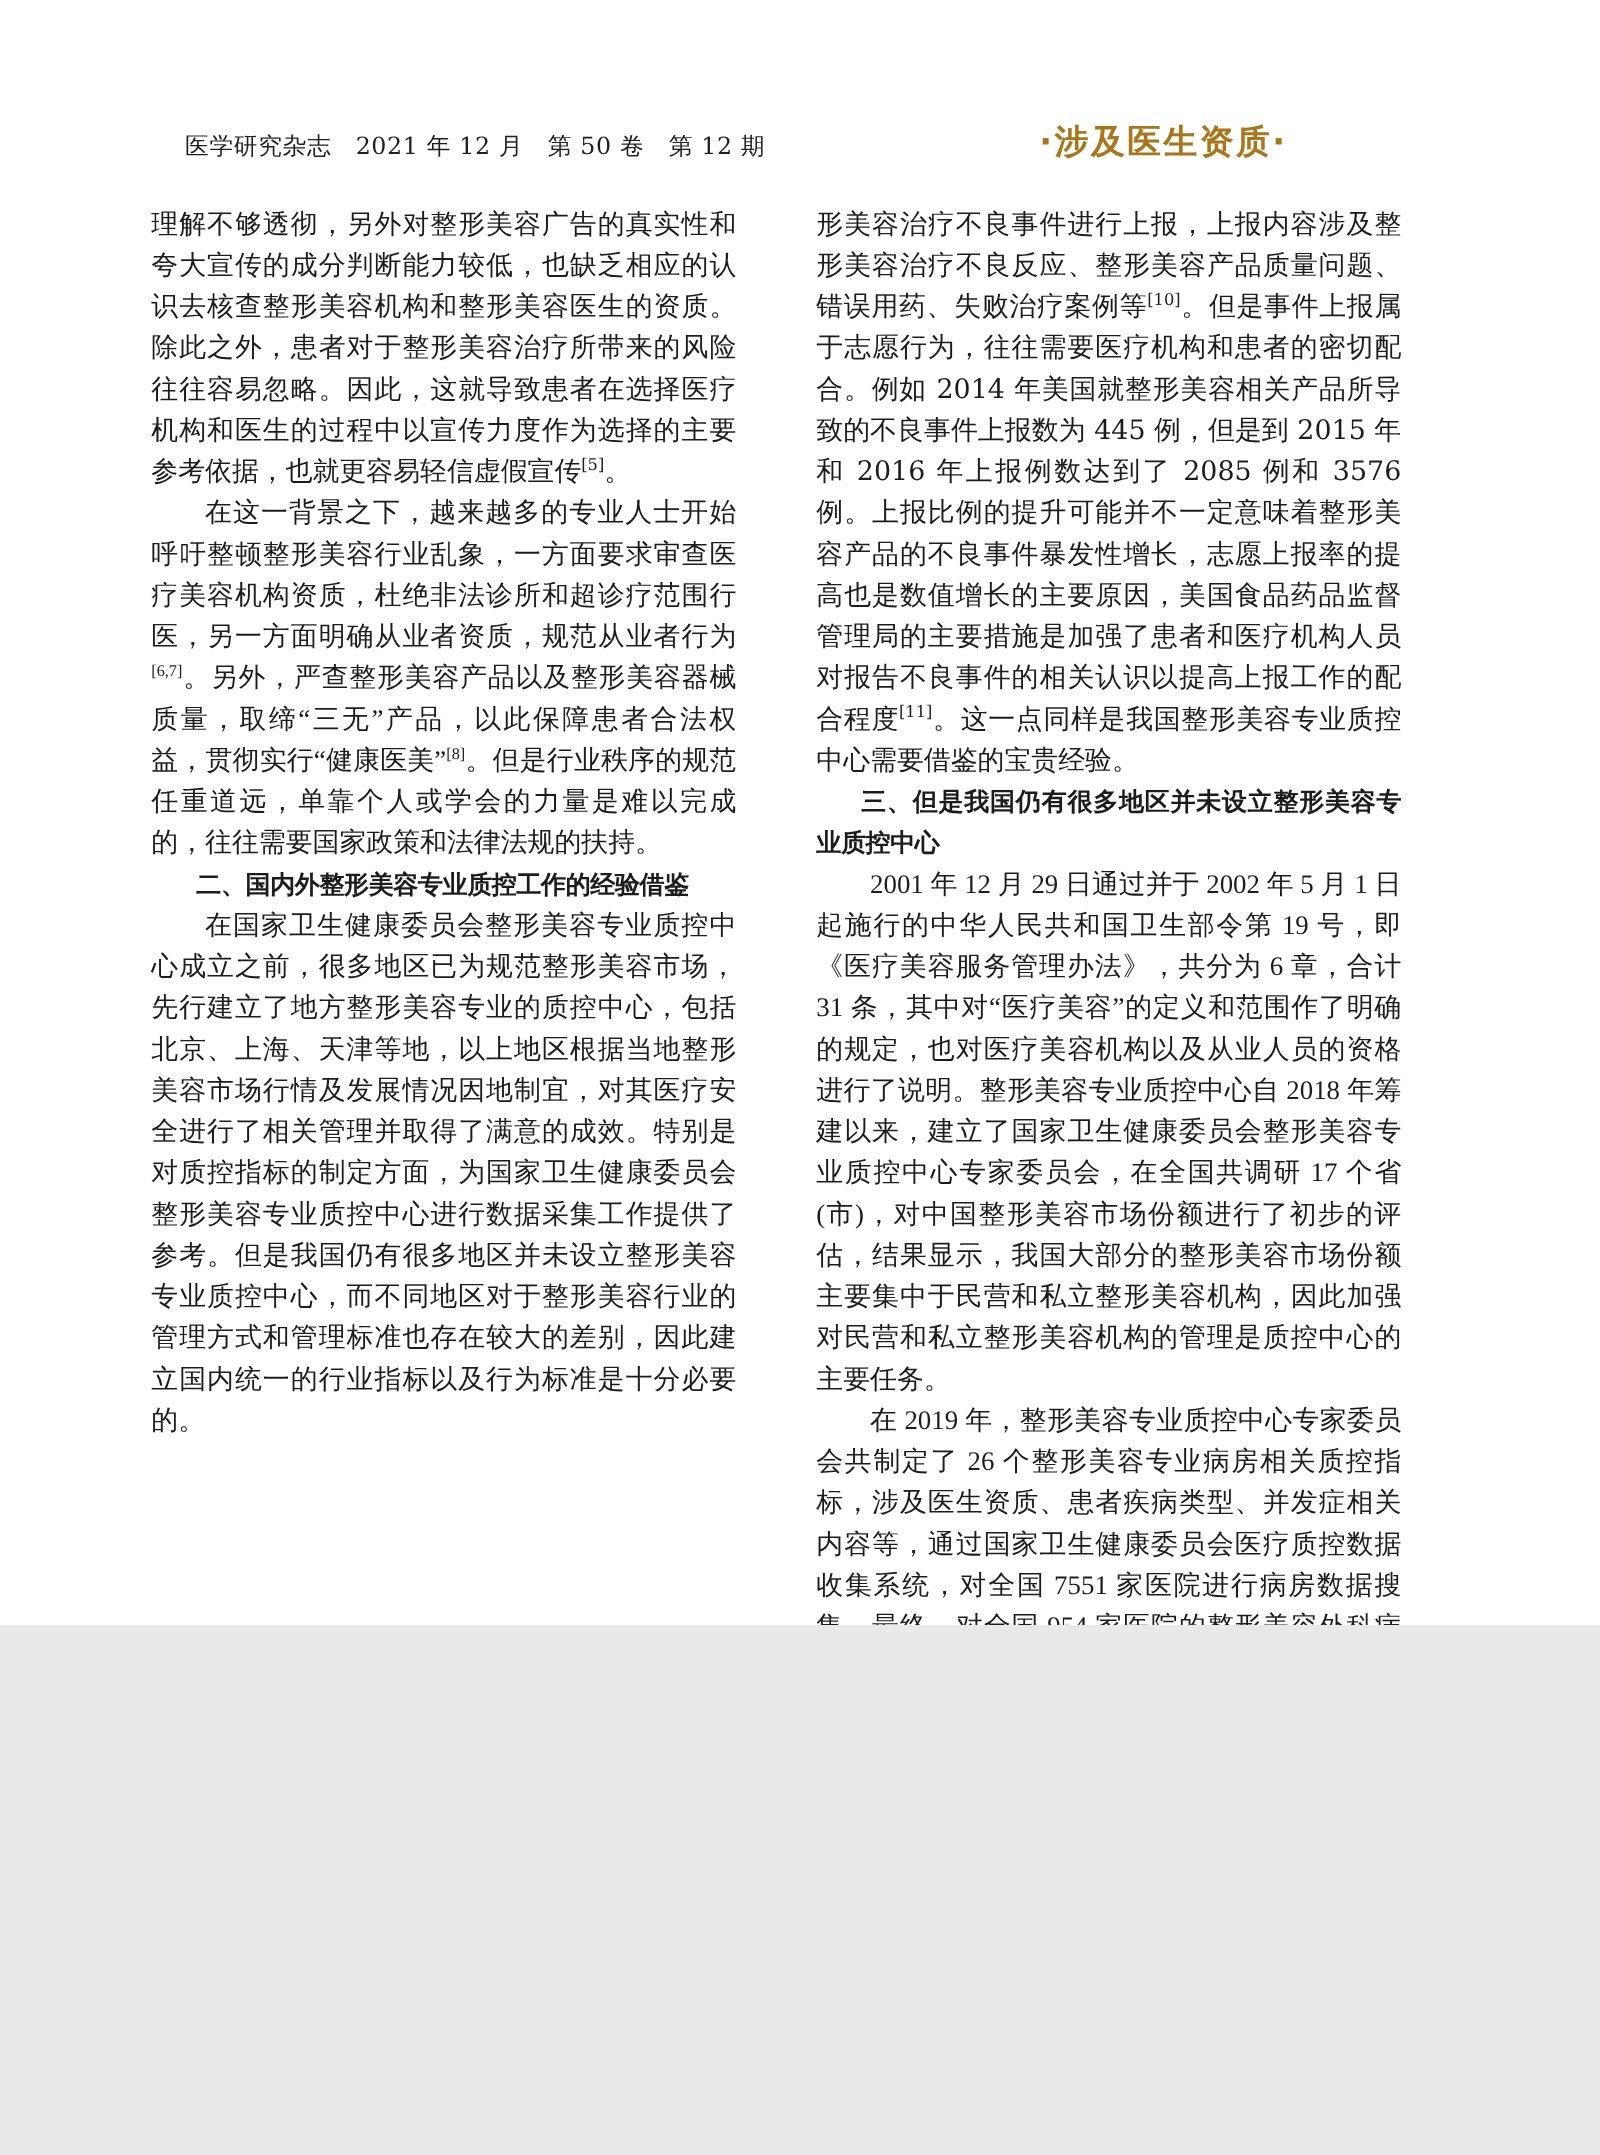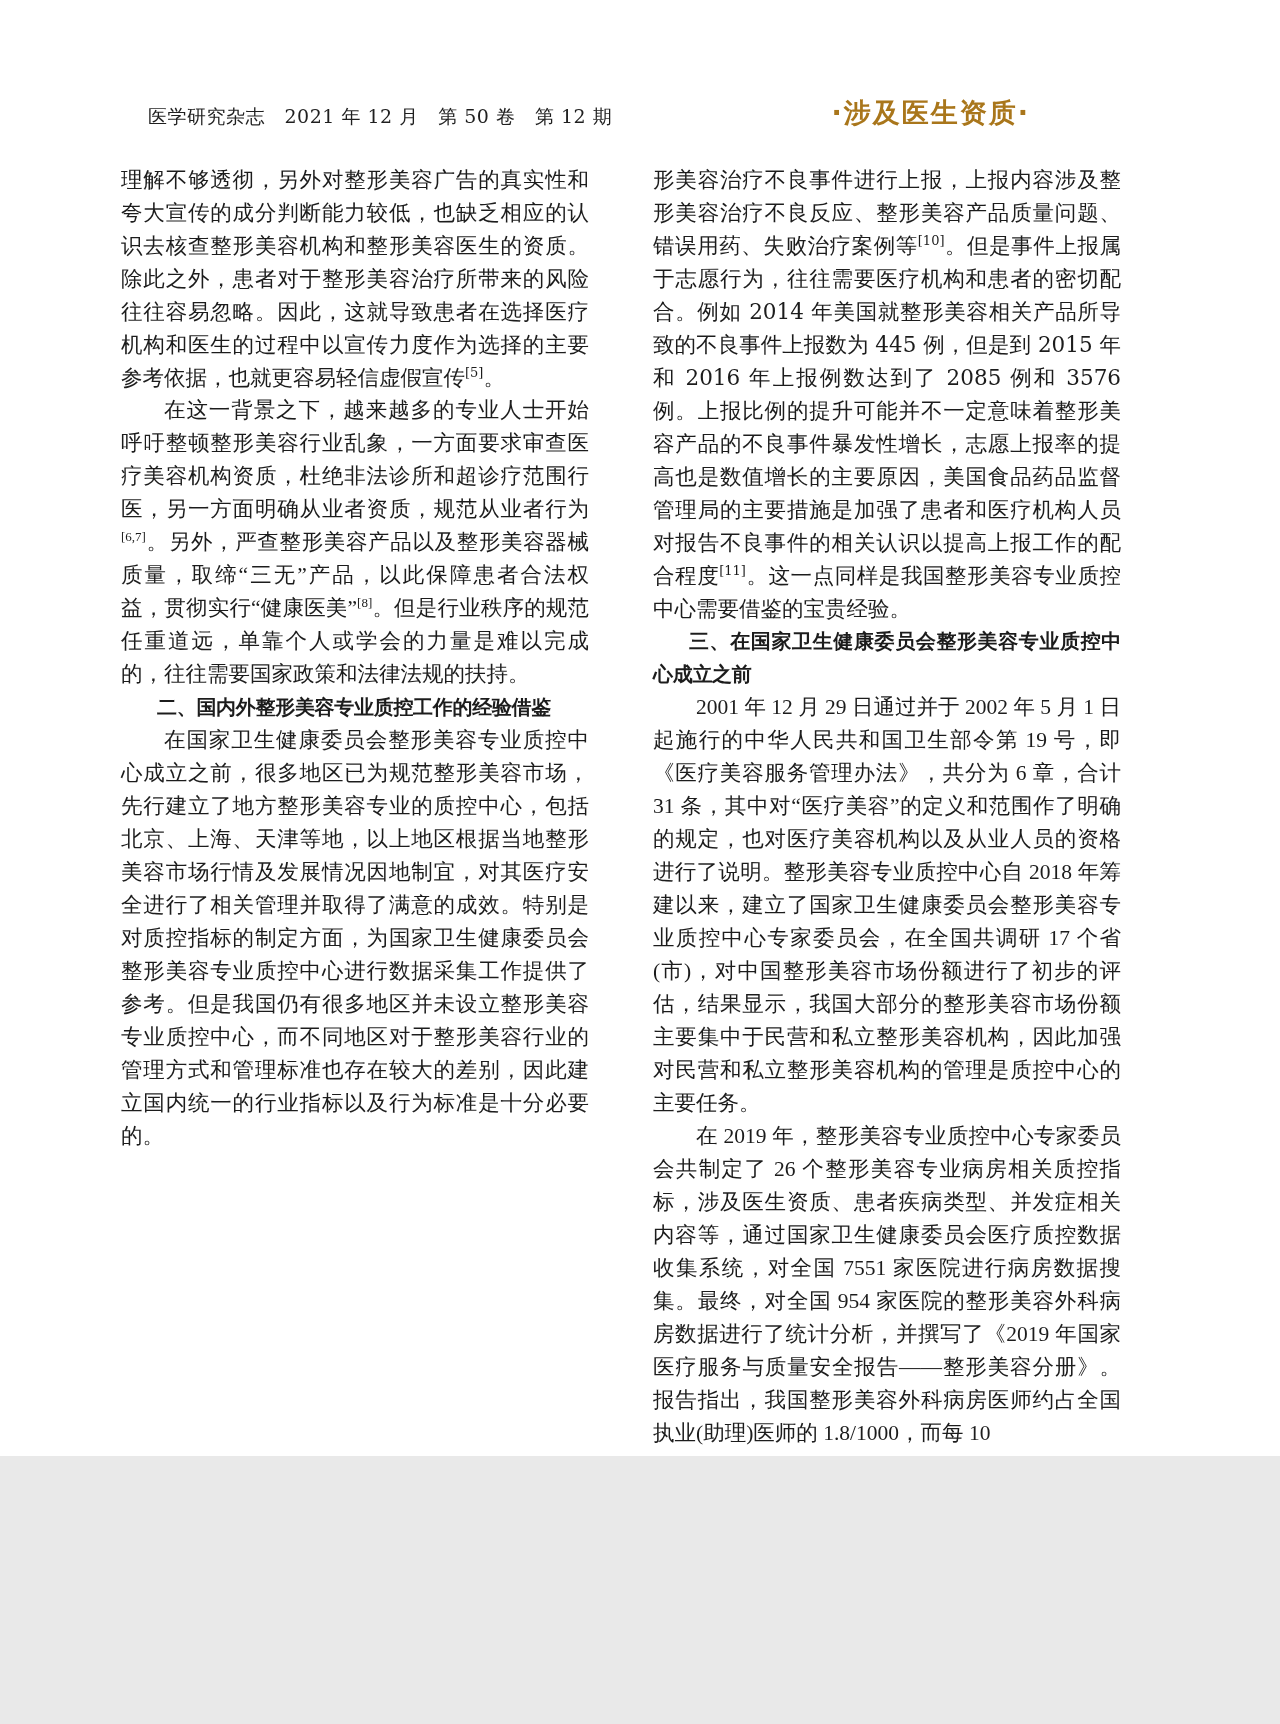--- a/index.html
+++ b/index.html
@@ -1,18 +1,18 @@
 <!DOCTYPE html>
 <html lang="zh"><head>
 <meta charset="utf-8">
 <style>
   html,body{margin:0;padding:0;background:#e9e9e9;}
   .page{
     position:relative;
-    width:1280px;height:1456px;
+    width:1280px;height:1300px;
     margin:0 auto;
     background:#ffffff;
     font-family:"DejaVu Serif","Liberation Serif",serif;
     color:#1c1c1c;
     overflow:hidden;
   }
   .header-journal{
     position:absolute;left:148px;top:104px;
     font-size:19px;letter-spacing:0.5px;color:#1f1f1f;
     white-space:nowrap;
@@ -68,21 +68,21 @@
 
   <div class="columns">
     <div class="col" id="col-left">
         <p class="body">理解不够透彻，另外对整形美容广告的真实性和夸大宣传的成分判断能力较低，也缺乏相应的认识去核查整形美容机构和整形美容医生的资质。除此之外，患者对于整形美容治疗所带来的风险往往容易忽略。因此，这就导致患者在选择医疗机构和医生的过程中以宣传力度作为选择的主要参考依据，也就更容易轻信虚假宣传<sup class="ref">[5]</sup>。</p>
         <p class="body indent">在这一背景之下，越来越多的专业人士开始呼吁整顿整形美容行业乱象，一方面要求审查医疗美容机构资质，杜绝非法诊所和超诊疗范围行医，另一方面明确从业者资质，规范从业者行为<sup class="ref">[6,7]</sup>。另外，严查整形美容产品以及整形美容器械质量，取缔“三无”产品，以此保障患者合法权益，贯彻实行“健康医美”<sup class="ref">[8]</sup>。但是行业秩序的规范任重道远，单靠个人或学会的力量是难以完成的，往往需要国家政策和法律法规的扶持。</p>
         <p class="heading indent">二、国内外整形美容专业质控工作的经验借鉴</p>
         <p class="body indent">在国家卫生健康委员会整形美容专业质控中心成立之前，很多地区已为规范整形美容市场，先行建立了地方整形美容专业的质控中心，包括北京、上海、天津等地，以上地区根据当地整形美容市场行情及发展情况因地制宜，对其医疗安全进行了相关管理并取得了满意的成效。特别是对质控指标的制定方面，为国家卫生健康委员会整形美容专业质控中心进行数据采集工作提供了参考。但是我国仍有很多地区并未设立整形美容专业质控中心，而不同地区对于整形美容行业的管理方式和管理标准也存在较大的差别，因此建立国内统一的行业指标以及行为标准是十分必要的。</p>
       </div>
     <div class="col" id="col-right">
         <p class="body">形美容治疗不良事件进行上报，上报内容涉及整形美容治疗不良反应、整形美容产品质量问题、错误用药、失败治疗案例等<sup class="ref">[10]</sup>。但是事件上报属于志愿行为，往往需要医疗机构和患者的密切配合。例如 2014 年美国就整形美容相关产品所导致的不良事件上报数为 445 例，但是到 2015 年和 2016 年上报例数达到了 2085 例和 3576 例。上报比例的提升可能并不一定意味着整形美容产品的不良事件暴发性增长，志愿上报率的提高也是数值增长的主要原因，美国食品药品监督管理局的主要措施是加强了患者和医疗机构人员对报告不良事件的相关认识以提高上报工作的配合程度<sup class="ref">[11]</sup>。这一点同样是我国整形美容专业质控中心需要借鉴的宝贵经验。</p>
-        <p class="heading indent">三、在国家卫生健康委员会整形美容专业质控中心成立之前</p>
+        <p class="heading indent">三、但是我国仍有很多地区并未设立整形美容专业质控中心</p>
         <p class="body indent">2001 年 12 月 29 日通过并于 2002 年 5 月 1 日起施行的中华人民共和国卫生部令第 19 号，即《医疗美容服务管理办法》，共分为 6 章，合计 31 条，其中对“医疗美容”的定义和范围作了明确的规定，也对医疗美容机构以及从业人员的资格进行了说明。整形美容专业质控中心自 2018 年筹建以来，建立了国家卫生健康委员会整形美容专业质控中心专家委员会，在全国共调研 17 个省(市)，对中国整形美容市场份额进行了初步的评估，结果显示，我国大部分的整形美容市场份额主要集中于民营和私立整形美容机构，因此加强对民营和私立整形美容机构的管理是质控中心的主要任务。</p>
         <p class="body indent">在 2019 年，整形美容专业质控中心专家委员会共制定了 26 个整形美容专业病房相关质控指标，涉及医生资质、患者疾病类型、并发症相关内容等，通过国家卫生健康委员会医疗质控数据收集系统，对全国 7551 家医院进行病房数据搜集。最终，对全国 954 家医院的整形美容外科病房数据进行了统计分析，并撰写了《2019 年国家医疗服务与质量安全报告——整形美容分册》。报告指出，我国整形美容外科病房医师约占全国执业(助理)医师的 1.8/1000，而每 10</p>
       </div>
   </div>
 
   <div class="page-number">·161·</div>
 
   <div class="watermark">◎本图由平台注册用户上传</div>
 
 </div>

